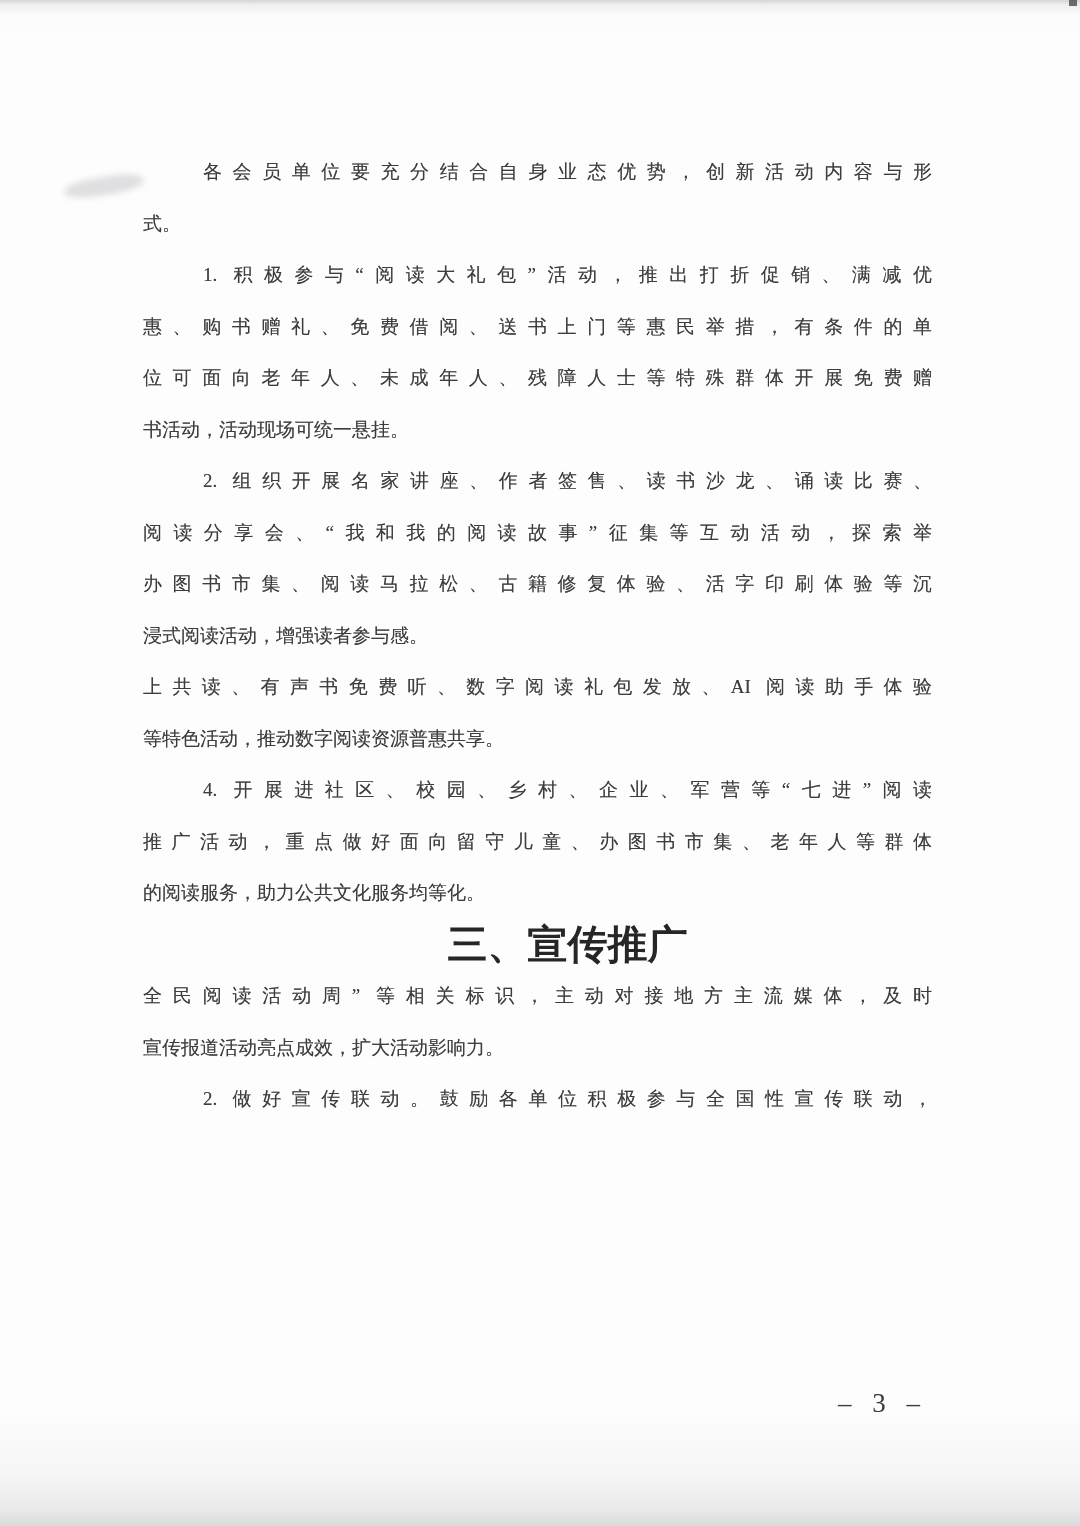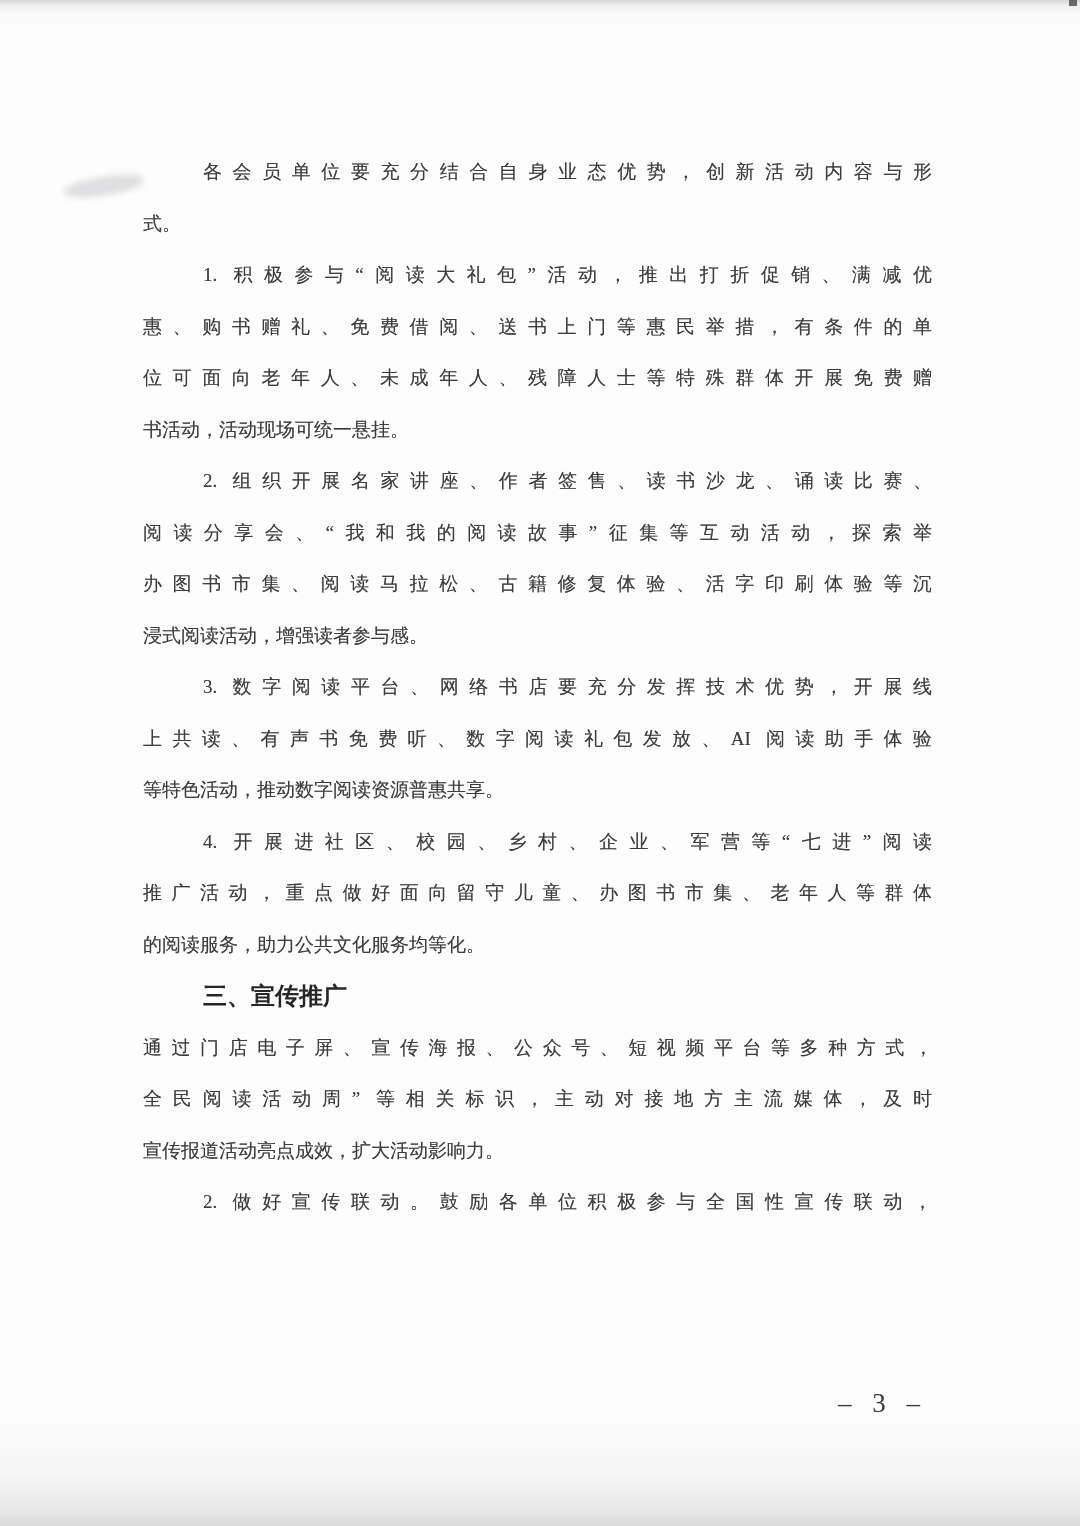--- a/index.html
+++ b/index.html
@@ -62,23 +62,24 @@
   .line.fill {
     text-align: justify;
     text-align-last: justify;
     text-justify: inter-character;
   }
   .line.indent { padding-left: 60px; }
   .line.tight  { letter-spacing: -0.8px; }
   .line.heading {
     font-family: "Liberation Sans", "DejaVu Sans", sans-serif;
     font-weight: bold;
-    font-size: 24px;
+    font-size: 40px;
     color: #262626;
     text-shadow: none;
+    text-align: center;
   }
   .page-number {
     position: absolute;
     left: 838px;
     top: 1388px;
     font-size: 27px;
     color: #3a3a3a;
     letter-spacing: 7px;
     white-space: pre;
   }
@@ -94,28 +95,26 @@
       <div class="line indent fill">各会员单位要充分结合自身业态优势，创新活动内容与形</div>
       <div class="line">式。</div>
       <div class="line indent fill">1. 积极参与“阅读大礼包”活动，推出打折促销、满减优</div>
       <div class="line fill">惠、购书赠礼、免费借阅、送书上门等惠民举措，有条件的单</div>
       <div class="line fill">位可面向老年人、未成年人、残障人士等特殊群体开展免费赠</div>
       <div class="line">书活动，活动现场可统一悬挂。</div>
       <div class="line indent fill">2. 组织开展名家讲座、作者签售、读书沙龙、诵读比赛、</div>
       <div class="line fill">阅读分享会、“我和我的阅读故事”征集等互动活动，探索举</div>
       <div class="line fill">办图书市集、阅读马拉松、古籍修复体验、活字印刷体验等沉</div>
       <div class="line">浸式阅读活动，增强读者参与感。</div>
-      <div class="line indent fill">3. 数字阅读平台、网络书店要充分发挥技术优势，开展线</div>
       <div class="line fill">上共读、有声书免费听、数字阅读礼包发放、AI 阅读助手体验</div>
       <div class="line">等特色活动，推动数字阅读资源普惠共享。</div>
       <div class="line indent fill">4. 开展进社区、校园、乡村、企业、军营等“七进”阅读</div>
       <div class="line fill">推广活动，重点做好面向留守儿童、办图书市集、老年人等群体</div>
       <div class="line">的阅读服务，助力公共文化服务均等化。</div>
       <div class="line indent heading">三、宣传推广</div>
-      <div class="line fill tight">通过门店电子屏、宣传海报、公众号、短视频平台等多种方式，</div>
       <div class="line fill">全民阅读活动周” 等相关标识，主动对接地方主流媒体，及时</div>
       <div class="line">宣传报道活动亮点成效，扩大活动影响力。</div>
       <div class="line indent fill">2. 做好宣传联动。鼓励各单位积极参与全国性宣传联动，</div>
     </div>
 
   <div class="page-number">– 3 –</div>
 
   <div class="bottom-shade"></div>
 </div>
 

